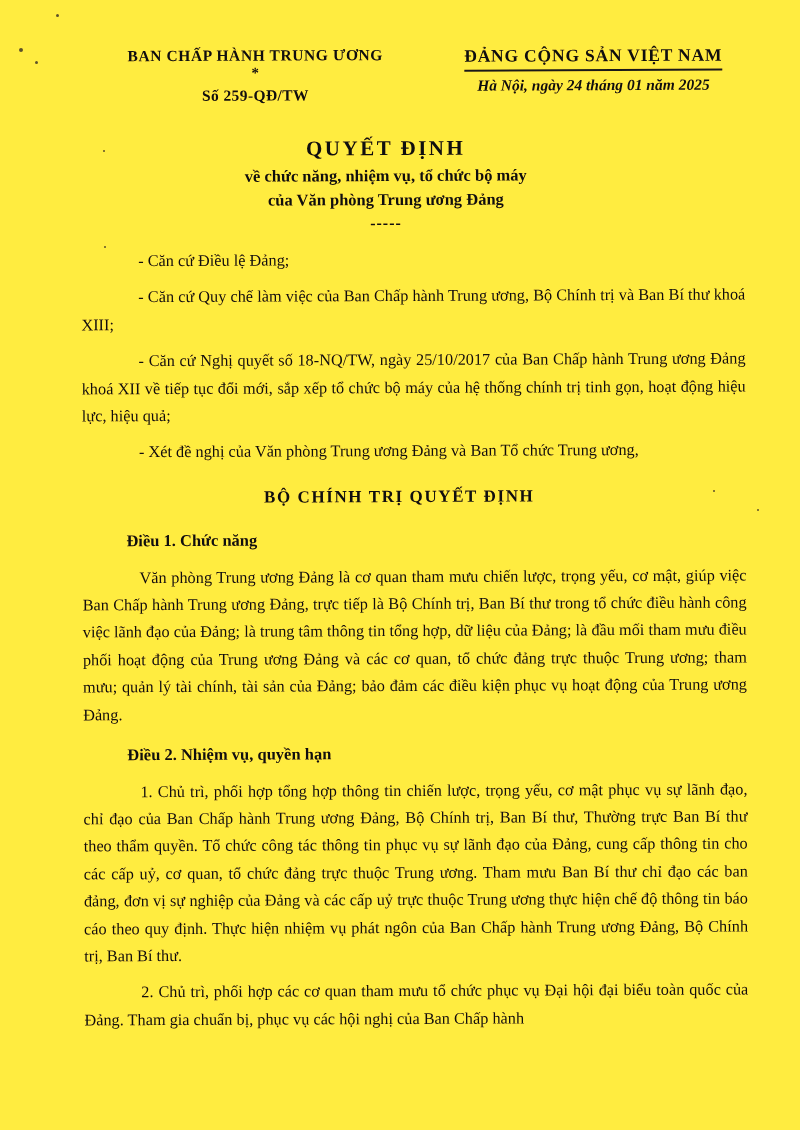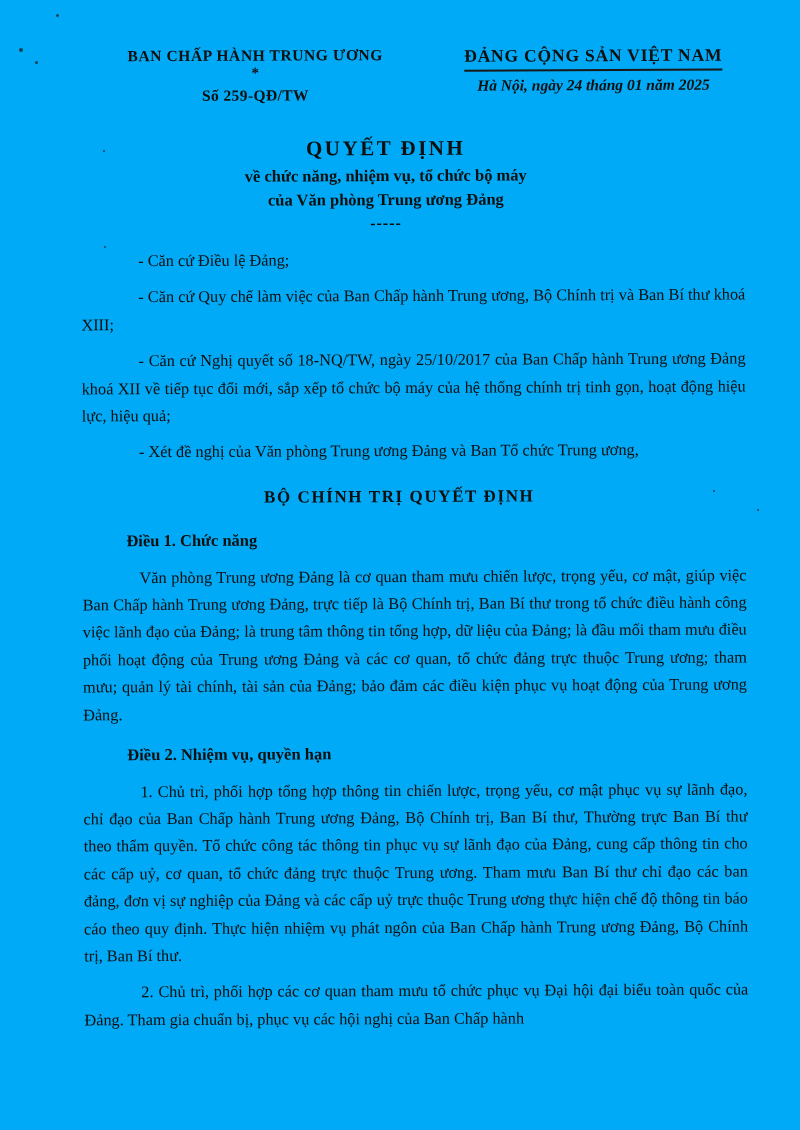--- a/index.html
+++ b/index.html
@@ -4,21 +4,21 @@
 <style>
   html, body {
     margin: 0;
     padding: 0;
     background: #ffffff;
   }
   .page {
     position: relative;
     width: 800px;
     height: 1130px;
-    background: #0ea5e9;
+    background: #fde047;
     overflow: hidden;
     font-family: "Liberation Serif", "DejaVu Serif", serif;
     color: #1b1b1b;
     filter: contrast(1.12) blur(0.22px);
   }
   .tilt {
     transform: rotate(-0.25deg);
     transform-origin: 50% 0;
   }
   

